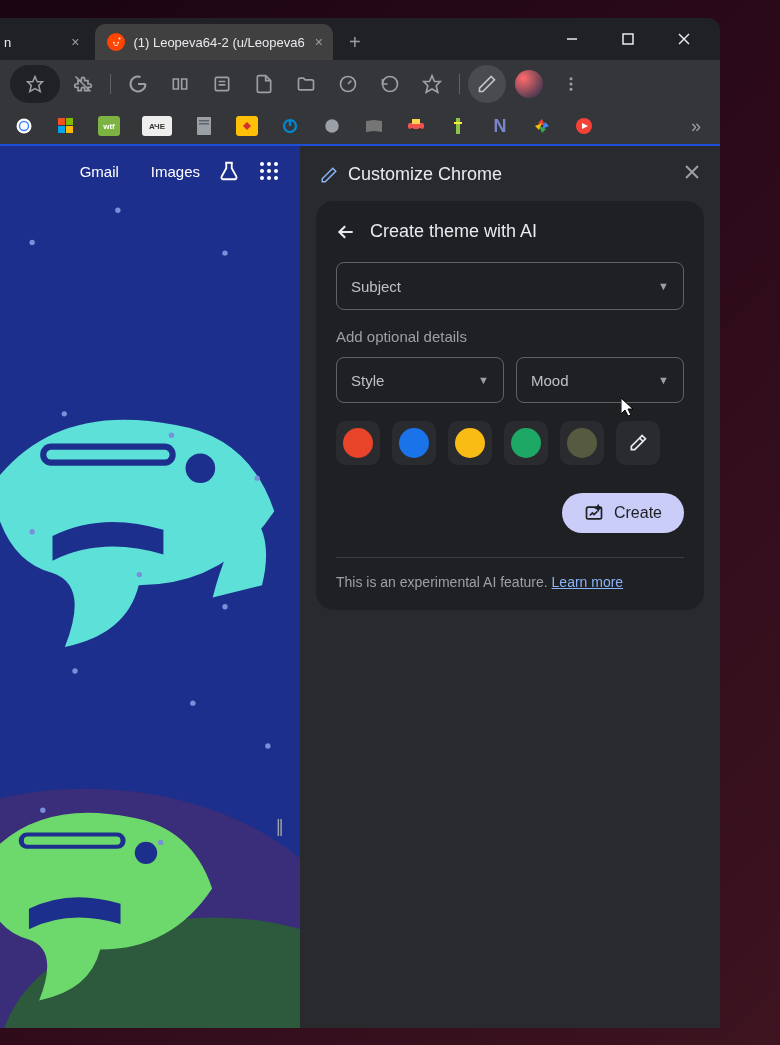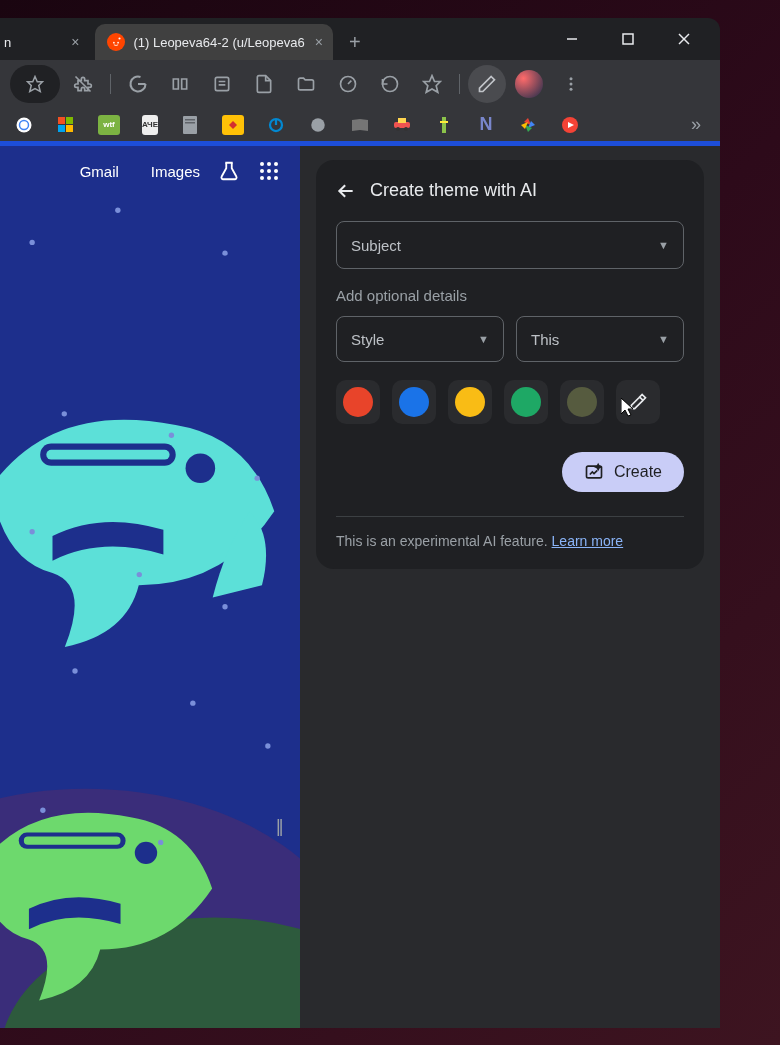--- a/index.html
+++ b/index.html
@@ -73,21 +73,21 @@
   .tool-icon.highlighted { background: #4a4b4f; }
   .divider { width:1px; height:20px; background:#5f6368; margin:0 4px;}
   .avatar { width:28px; height:28px; border-radius:50%; background: radial-gradient(circle at 30% 30%, #ff6b6b, #1a2b4a); }
   .bookmarks-bar {
     height: 38px;
     background: #35363a;
     display: flex;
     align-items: center;
     padding: 0 14px;
     gap: 22px;
-    border-bottom: 5px solid #1d4ed8;
+    border-bottom: 2px solid #1d4ed8;
   }
   .bm-icon { width:20px; height:20px; display:flex; align-items:center; justify-content:center; font-size:14px; color:#9aa0a6; border-radius:3px; cursor:pointer;}
   .content-area {
     position: relative;
     height: calc(100% - 128px);
     display: flex;
   }
   .ntp {
     flex: 1;
     background: linear-gradient(180deg, #1a2b75 0%, #1e2f8a 40%, #3a2d7a 100%);
@@ -309,21 +309,21 @@
       </div>
     <div class="bm-icon">
         <svg width="16" height="16">
           <rect width="7" height="7" fill="#f25022"></rect>
           <rect x="8" width="7" height="7" fill="#7fba00"></rect>
           <rect y="8" width="7" height="7" fill="#00a4ef"></rect>
           <rect x="8" y="8" width="7" height="7" fill="#ffb900"></rect>
         </svg>
       </div>
     <div class="bm-icon" style="background:#7cb342;color:#fff;font-size:8px;font-weight:bold;width:22px;">wtf</div>
-    <div class="bm-icon" style="background:#eee;color:#333;font-size:8px;font-weight:bold;width:16px;">АЧЕ</div>
+    <div class="bm-icon" style="background:#eee;color:#333;font-size:8px;font-weight:bold;width:30px;">АЧЕ</div>
     <div class="bm-icon">
         <svg width="16" height="18" viewBox="0 0 16 18" fill="#9aa0a6">
           <rect width="14" height="18" x="1" rx="1"></rect>
           <rect x="3" y="3" width="10" height="1.5" fill="#5f6368"></rect>
           <rect x="3" y="6" width="10" height="1.5" fill="#5f6368"></rect>
         </svg>
       </div>
     <div class="bm-icon" style="background:#ffc107;width:22px;">
         <svg width="12" height="12">
           <polygon points="2,6 6,2 10,6 6,10" fill="#d32f2f"></polygon>
@@ -439,20 +439,32 @@
               <circle cx="10" cy="17" r="2"></circle>
               <circle cx="17" cy="17" r="2"></circle>
             </svg>
           </span>
       </div>
     </div>
 
     <div class="resize-handle">||</div>
 
     <div class="sidepanel">
+      <div class="sp-header">
+        <svg width="18" height="18" viewBox="0 0 24 24" fill="none" stroke="#8ab4f8" stroke-width="2">
+            <path d="M17 3l4 4L7 21H3v-4z"></path>
+          </svg>
+        <span>Customize Chrome</span>
+        <span class="sp-close">
+          <svg width="16" height="16" viewBox="0 0 16 16" stroke="#9aa0a6" stroke-width="2">
+              <line x1="2" y1="2" x2="14" y2="14"></line>
+              <line x1="14" y1="2" x2="2" y2="14"></line>
+            </svg>
+        </span>
+      </div>
 
       <div class="sp-card">
         <div class="back-row">
           <svg width="20" height="20" viewBox="0 0 24 24" fill="none" stroke="#e8eaed" stroke-width="2.5">
               <line x1="20" y1="12" x2="4" y2="12"></line>
               <polyline points="11,5 4,12 11,19"></polyline>
             </svg>
           <span>Create theme with AI</span>
         </div>
 
@@ -462,21 +474,21 @@
         </div>
 
         <div class="section-label">Add optional details</div>
 
         <div class="row2">
           <div class="dropdown">
             <span>Style</span>
             <span class="chevron">▼</span>
           </div>
           <div class="dropdown">
-            <span>This</span>
+            <span>Mood</span>
             <span class="chevron">▼</span>
           </div>
         </div>
 
         <div class="swatches">
           <div class="swatch">
               <div class="dot" style="background:#e8442a"></div>
             </div>
           <div class="swatch">
               <div class="dot" style="background:#1a73e8"></div>

